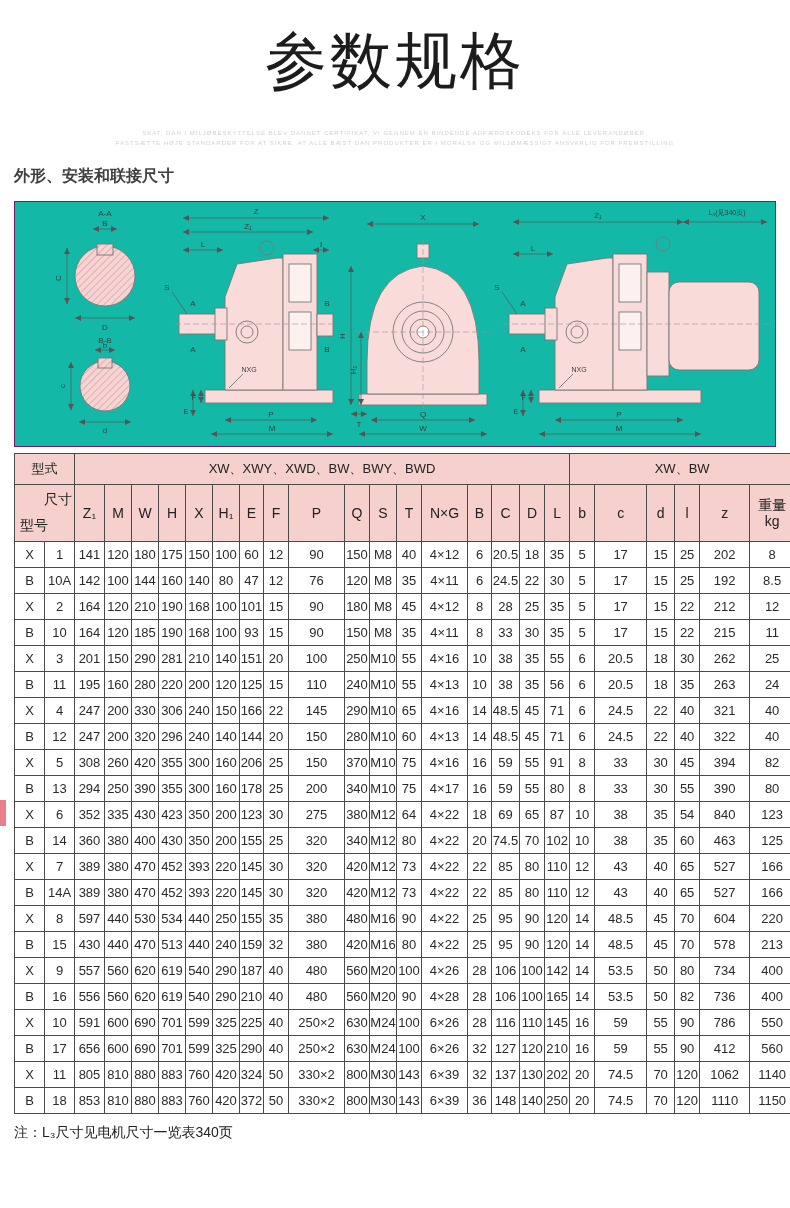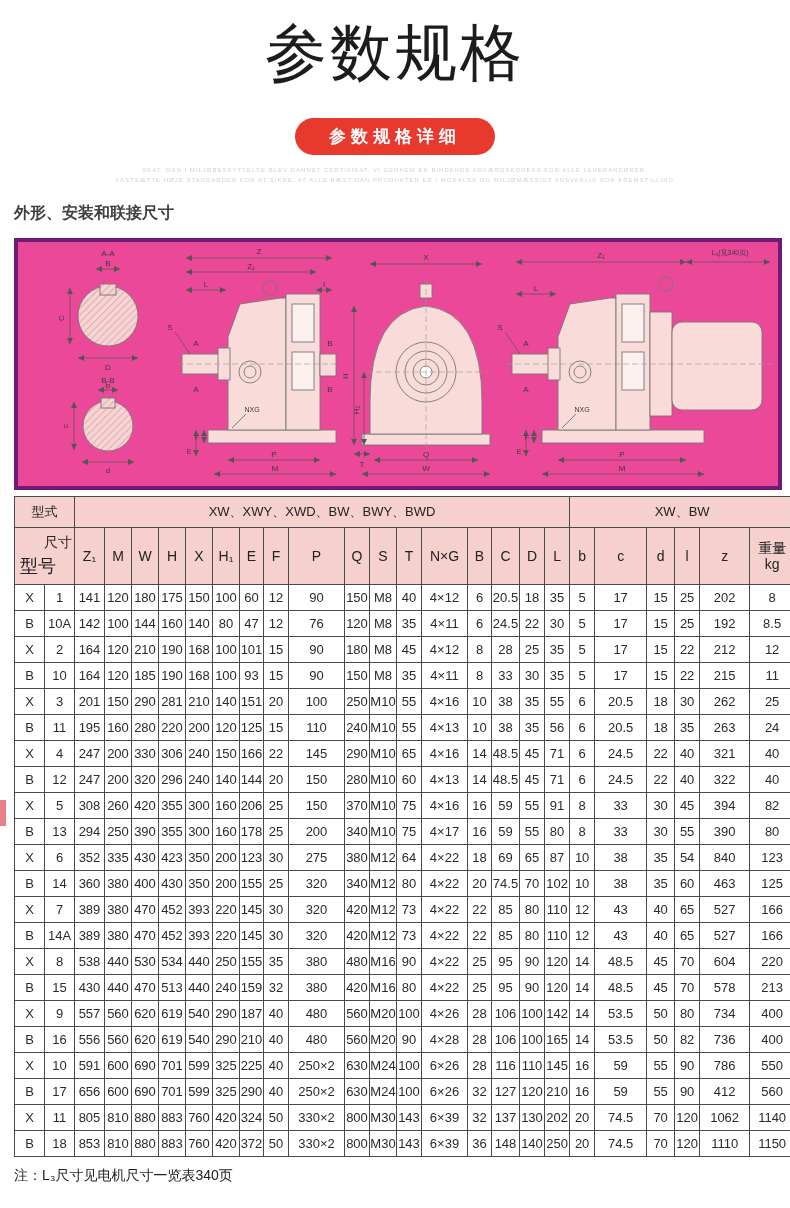--- a/index.html
+++ b/index.html
@@ -1,66 +1,65 @@
 <!DOCTYPE html>
 <html><head>
 <meta charset="utf-8">
 <style>
   html,body{margin:0;padding:0;background:#ffffff;}
   body{width:790px;height:1208px;position:relative;overflow:hidden;
        font-family:"Liberation Sans","DejaVu Sans",sans-serif;color:#1a1a1a;}
   .page{position:relative;width:790px;}
 
   
-  .hero{text-align:center;padding-top:14px;}
+  .hero{text-align:center;padding-top:22px;}
   .page-title{font-size:62px;font-weight:500;letter-spacing:3px;color:#1c1c1c;line-height:1.25;margin:0;}
   .detail-btn{display:inline-block;margin-top:8px;background:#e8392f;color:#ffffff;
       border:none;border-radius:20px;padding:10px 34px;font-size:17px;font-weight:bold;
       letter-spacing:5px;line-height:1;cursor:pointer;}
   .watermark{margin-top:10px;font-size:6px;line-height:10px;color:#d2d2d2;
       letter-spacing:1px;text-transform:uppercase;}
 
   
   .sec-heading{font-size:16px;font-weight:bold;color:#404040;margin:18px 0 6px 14px;}
 
   
-  .drawing-box{width:760px;height:244px;margin:14px 0 0 14px;border:4px solid #701a75;background:#ec4899;}
+  .drawing-box{width:760px;height:244px;margin:14px 0 0 14px;border:1px solid #701a75;background:#14b8a6;}
   .drawing-box svg{display:block;}
   .dimtxt{font-size:8px;fill:#3a3a3a;}
   .dimtxt-s{font-size:7px;fill:#3a3a3a;}
 
   
   .spec-table{border-collapse:collapse;table-layout:fixed;width:762px;margin:6px 0 0 14px;}
   .spec-table th,.spec-table td{border:1px solid #4a4a4a;text-align:center;vertical-align:middle;
       padding:0;font-weight:normal;}
   .spec-table th{background:#f5d0cd;color:#222;}
   .group-row th{height:30px;font-size:13px;}
   .dim-row th{height:56px;font-size:14px;}
   .weight-th{white-space:pre-line;font-size:13px;line-height:16px;}
   .spec-table td{height:25px;font-size:13px;color:#2a2a2a;background:#fff;}
   .corner-th{position:relative;
       background-image:linear-gradient(to bottom right,
         transparent calc(50% - 0.6px), #4a4a4a calc(50% - 0.6px),
         #4a4a4a calc(50% + 0.6px), transparent calc(50% + 0.6px));
       background-color:#f5d0cd;}
   .corner-top{position:absolute;top:6px;right:2px;font-size:14px;}
-  .corner-bottom{position:absolute;bottom:6px;left:5px;font-size:18px;}
+  .corner-bottom{position:absolute;bottom:6px;left:5px;font-size:14px;}
 
   .note{margin:10px 0 0 14px;font-size:14px;color:#222;}
 
   .side-tab{position:absolute;left:0;top:800px;width:6px;height:26px;background:#e87f8a;}
 </style>
 </head>
 <body>
 
 <div class="page">
 
   <div class="hero">
     <h1 class="page-title">参数规格</h1><br>
-    <button class="detail-btn">参数规格详细</button>
     <div class="watermark">
       <div>SKAT, DAN I MILJØBESKYTTELSE BLEV DANNET CERTIFIKAT, VI GENNEM EN BINDENDE ADFÆRDSKODEKS FOR ALLE LEVERANDØRER,</div>
       <div>FASTSÆTTE HØJE STANDARDER FOR AT SIKRE, AT ALLE BÆST DAN PRODUKTER ER I MORALSK OG MILJØMÆSSIGT ANSVARLIG FOR FREMSTILLING</div>
     </div>
   </div>
 
   <div class="sec-heading">外形、安装和联接尺寸</div>
 
   <div class="drawing-box">
     <svg width="760" height="244" viewBox="0 0 760 244">
@@ -650,21 +649,21 @@
           <td>12</td>
           <td>43</td>
           <td>40</td>
           <td>65</td>
           <td>527</td>
           <td>166</td>
         </tr>
         <tr>
           <td>X</td>
           <td>8</td>
-          <td>538</td>
+          <td>597</td>
           <td>440</td>
           <td>530</td>
           <td>534</td>
           <td>440</td>
           <td>250</td>
           <td>155</td>
           <td>35</td>
           <td>380</td>
           <td>480</td>
           <td>M16</td>

